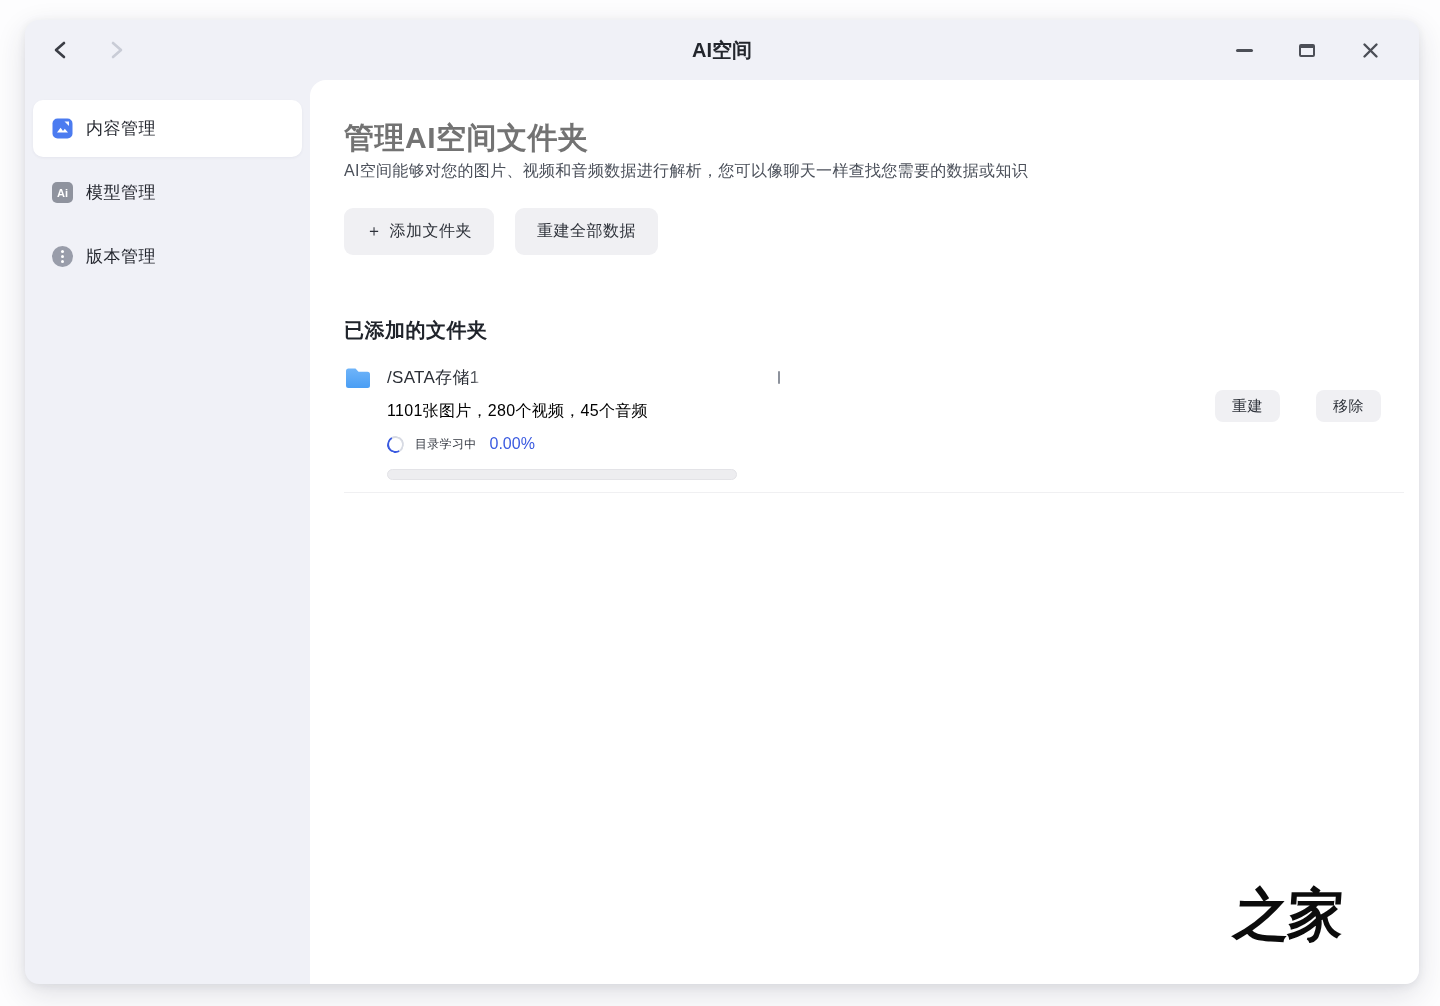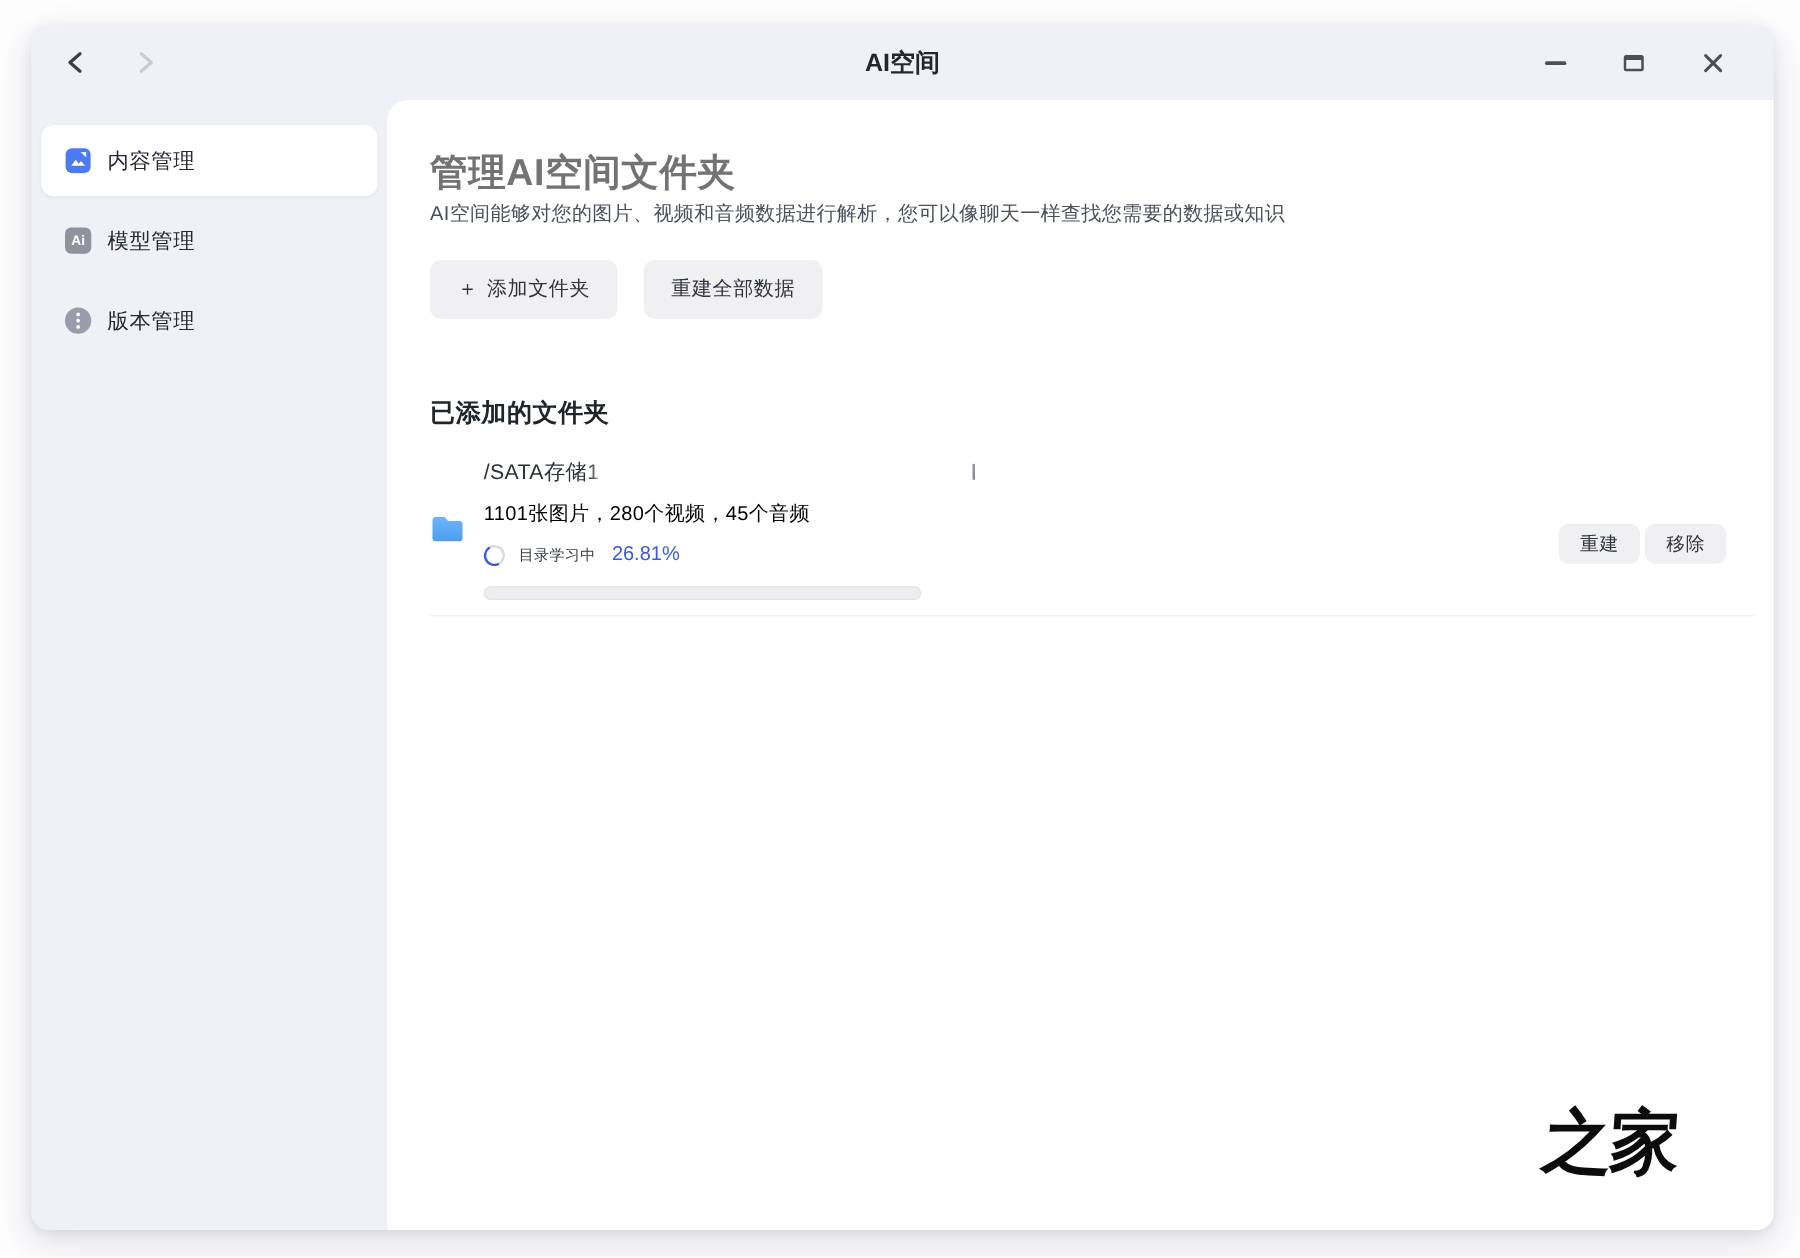--- a/index.html
+++ b/index.html
@@ -87,21 +87,21 @@
     border:none;cursor:pointer;
     background:#f0f0f3;color:#2e323a;
     height:47px;padding:0 22px;
     border-radius:9px;font-size:16px;
     font-family:"Liberation Sans", sans-serif;
     display:flex;align-items:center;gap:7px;
     letter-spacing:.5px;
   }
   .section-title{margin:62px 0 0 0;font-size:20px;font-weight:700;color:#20242b;letter-spacing:.5px;}
   
-  .folder-row{margin-top:20px;display:flex;align-items:center;padding-right:38px;}
+  .folder-row{margin-top:20px;display:flex;align-items:flex-start;padding-right:38px;}
   .folder-ico{flex:0 0 auto;margin-top:2px;}
   .folder-info{margin-left:15px;min-width:0;}
   .folder-path{display:flex;align-items:center;font-size:17px;color:#2b2f36;letter-spacing:.3px;}
   .censor{
     width:294px;height:26px;margin-left:3px;
     background:#ffffff;border-radius:4px;
     box-shadow:0 0 7px 5px rgba(255,255,255,.97);
   }
   .censor-mark{width:2px;height:13px;background:#8d929c;margin-left:2px;border-radius:1px;}
   .folder-stats{margin-top:11px;font-size:16px;color:#000000;letter-spacing:.3px;}
@@ -116,21 +116,21 @@
   }
   @keyframes spin{to{transform:rotate(375deg);}}
   .status-label{margin-left:11px;font-size:12px;color:#343942;letter-spacing:.3px;}
   .status-pct{margin-left:13px;font-size:16px;color:#3a5ae0;}
   .progress{
     margin-top:16px;width:348px;height:9px;
     background:#ededf0;border:1px solid #e3e3e7;border-radius:6px;
     overflow:hidden;
   }
   .progress-fill{height:100%;background:#3a5ae0;border-radius:6px;width:0%;}
-  .folder-actions{margin-left:auto;display:flex;gap:4px;margin-top:26px;}
+  .folder-actions{margin-left:auto;display:flex;gap:36px;margin-top:26px;}
   .btn.small{height:32px;padding:0 17px;font-size:15px;border-radius:8px;}
   .row-divider{height:1px;background:#f0f0f2;margin:12px 15px 0 0;}
   
   .watermark{position:absolute;left:1224px;top:874px;width:196px;z-index:5;}
   .wm-logo{display:flex;align-items:flex-start;}
   .wm-it{
     position:relative;width:92px;height:80px;background:#0d0d0d;border-radius:10px;
     display:flex;align-items:center;justify-content:center;
     color:#fff;font-size:52px;font-weight:700;letter-spacing:1px;
     font-family:"Liberation Sans", sans-serif;
@@ -246,21 +246,21 @@
           <div class="folder-info">
             <div class="folder-path">
               <span>/SATA存储1</span>
               <span class="censor"></span>
               <span class="censor-mark"></span>
             </div>
             <div class="folder-stats">1101张图片，280个视频，45个音频</div>
             <div class="status-row">
               <span class="spinner"></span>
               <span class="status-label">目录学习中</span>
-              <span class="status-pct">26.81%</span>
+              <span class="status-pct">0.00%</span>
             </div>
             <div class="progress">
               <div class="progress-fill" style="width: 0%;"></div>
             </div>
           </div>
 
           <div class="folder-actions">
             <button class="btn small">重建</button>
             <button class="btn small">移除</button>
           </div>

